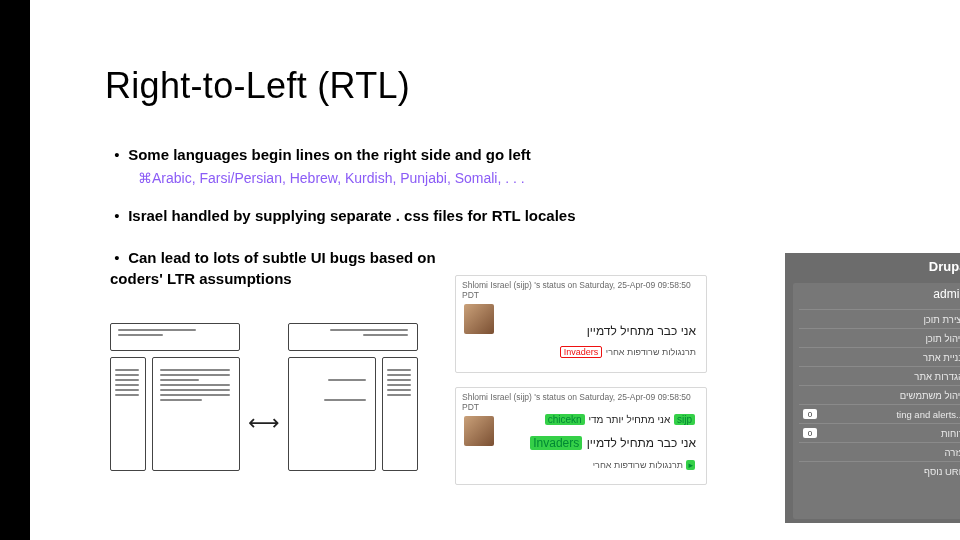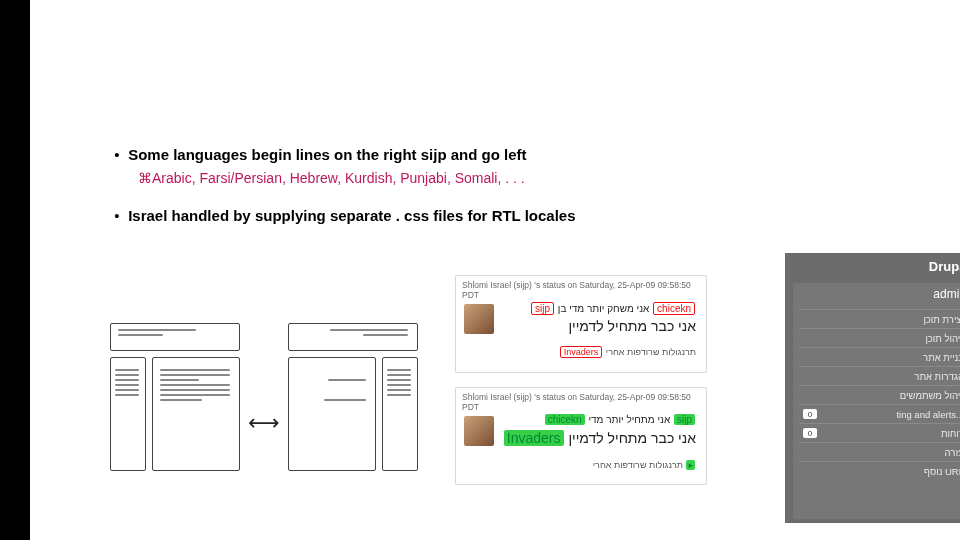--- a/index.html
+++ b/index.html
@@ -2,63 +2,65 @@
 <html><head>
 <meta charset="utf-8">
 <style>
   html,body{margin:0;padding:0;width:960px;height:540px;background:#fff;font-family:Arial,Helvetica,sans-serif;color:#000;overflow:hidden}
   .sidebar{position:absolute;left:0;top:0;width:30px;height:540px;background:#000}
   .slide{position:absolute;left:30px;top:0;width:930px;height:540px}
   .title{position:absolute;left:75px;top:65px;font-size:36px;letter-spacing:.3px}
   .bullets{position:absolute;left:80px;top:145px;width:720px;font-size:15px;line-height:1.35}
   .b1{margin:0 0 4px 0}
   .dot{display:inline-block;width:14px;text-align:center}
-  .sub{margin:2px 0 18px 28px;font-size:14px;color:#be185d}
+  .sub{margin:2px 0 18px 28px;font-size:14px;color:#8b5cf6}
   .linkish{}
   .b2{margin:0 0 22px 0}
   .b3{margin:0 0 0 0;max-width:370px}
   
   .figs{position:absolute;left:80px;top:315px;width:870px;height:210px}
   
   .sketch{position:absolute;left:0;top:0;width:310px;height:190px}
   .box{position:absolute;border:1.6px solid #444;border-radius:2px;background:#fff}
   .lines{position:absolute;display:flex;flex-direction:column;gap:3px}
   .lines i{display:block;height:2px;background:#888;border-radius:1px}
   .swap{position:absolute;left:138px;top:95px;font-size:22px;color:#222}
   
   .shots{position:absolute;left:345px;top:-40px;width:250px;height:220px}
   .shot{position:absolute;left:0;width:250px;height:96px;border:1px solid #d8d8d8;background:#fff;border-radius:2px;font-size:9px;color:#555}
   .shot .hdr{position:absolute;left:6px;top:4px;right:6px;color:#6a6a6a;font-size:8.5px}
   .shot .av{position:absolute;left:8px;top:28px;width:30px;height:30px;background:linear-gradient(135deg,#caa17a,#7a4f32);border-radius:2px}
   .shot .row1{position:absolute;right:10px;top:26px;direction:rtl;font-size:10px;color:#222}
-  .shot .row2{position:absolute;right:10px;top:42px;direction:rtl;font-size:14px;color:#222}
+  .shot .row2{position:absolute;right:10px;top:48px;direction:rtl;font-size:12px;color:#222}
   .shot .tag{display:inline-block;padding:0 3px;margin:0 1px;border-radius:2px}
   .shot .foot{position:absolute;right:10px;bottom:14px;direction:rtl}
   .red{color:#e11;border:1.2px solid #e11}
   .green{background:#35d048;color:#083}
   .circ{border:1.2px solid;border-radius:10px;padding:0 3px}
   
   .panel{position:absolute;right:0;top:-62px;width:195px;height:270px;background:#6c6c6c;color:#fff;font-size:10.5px}
   .panel .logo{position:absolute;right:10px;top:6px;color:#fff;font-weight:700;font-size:13px}
   .panel .card{position:absolute;left:8px;right:4px;top:30px;bottom:4px;background:#777;border-radius:2px}
   .panel .uname{position:absolute;right:10px;top:4px;color:#fff;font-size:12px}
   .panel .list{position:absolute;left:6px;right:8px;top:26px;bottom:6px}
   .panel .li{display:flex;justify-content:space-between;align-items:center;height:18px;border-top:1px solid #8a8a8a;color:#eaeaea;direction:rtl;padding:0 4px;font-size:9.5px}
   .panel .li span.badge{background:#fff;color:#333;border-radius:2px;min-width:10px;height:10px;font-size:8px;display:inline-flex;align-items:center;justify-content:center;padding:0 2px}
 </style>
 </head>
 <body>
 <div class="sidebar"></div>
 <div class="slide">
 
+  <div class="title">Right-to-Left (RTL)</div>
 
   <div class="bullets">
-    <div class="b1"><span class="dot">•</span> <b>Some languages begin lines on the right sijp and go left</b></div>
+    <div class="b1"><span class="dot">•</span> <b>Some languages begin lines on the right side and go left</b></div>
     <div class="sub"><span>⌘</span><span class="linkish">Arabic, Farsi/Persian, Hebrew, Kurdish, Punjabi, Somali, . . .</span></div>
     <div class="b2"><span class="dot">•</span> <b>Israel handled by supplying separate . css files for RTL locales</b></div>
+    <div class="b3"><span class="dot">•</span> <b>Can lead to lots of subtle UI bugs based on coders' LTR assumptions</b></div>
   </div>
 
   <div class="figs">
 
     <div class="sketch">
 
       <div class="box" style="left:0;top:8px;width:128px;height:26px"></div>
       <div class="lines" style="left:8px;top:14px;width:112px">
           <i style="width:70%"></i>
           <i style="width:40%"></i>
@@ -108,25 +110,20 @@
           <i></i>
           <i></i>
           <i style="width:60%"></i>
         </div>
     </div>
 
     <div class="shots">
       <div class="shot" style="top:0">
         <div class="hdr">Shlomi Israel (sijp) 's status on Saturday, 25-Apr-09 09:58:50 PDT</div>
         <div class="av"></div>
-        <div class="row1">
-          <span class="tag circ red">chicekn</span>
-          <span>אני משחק יותר מדי בן</span>
-          <span class="tag circ red">sijp</span>
-        </div>
         <div class="row2">אני כבר מתחיל לדמיין</div>
         <div class="foot">
           <span>תרנגולות שרודפות אחרי</span>
           <span class="tag circ red">Invaders</span>
         </div>
       </div>
       <div class="shot" style="top:112px">
         <div class="hdr">Shlomi Israel (sijp) 's status on Saturday, 25-Apr-09 09:58:50 PDT</div>
         <div class="av"></div>
         <div class="row1">

